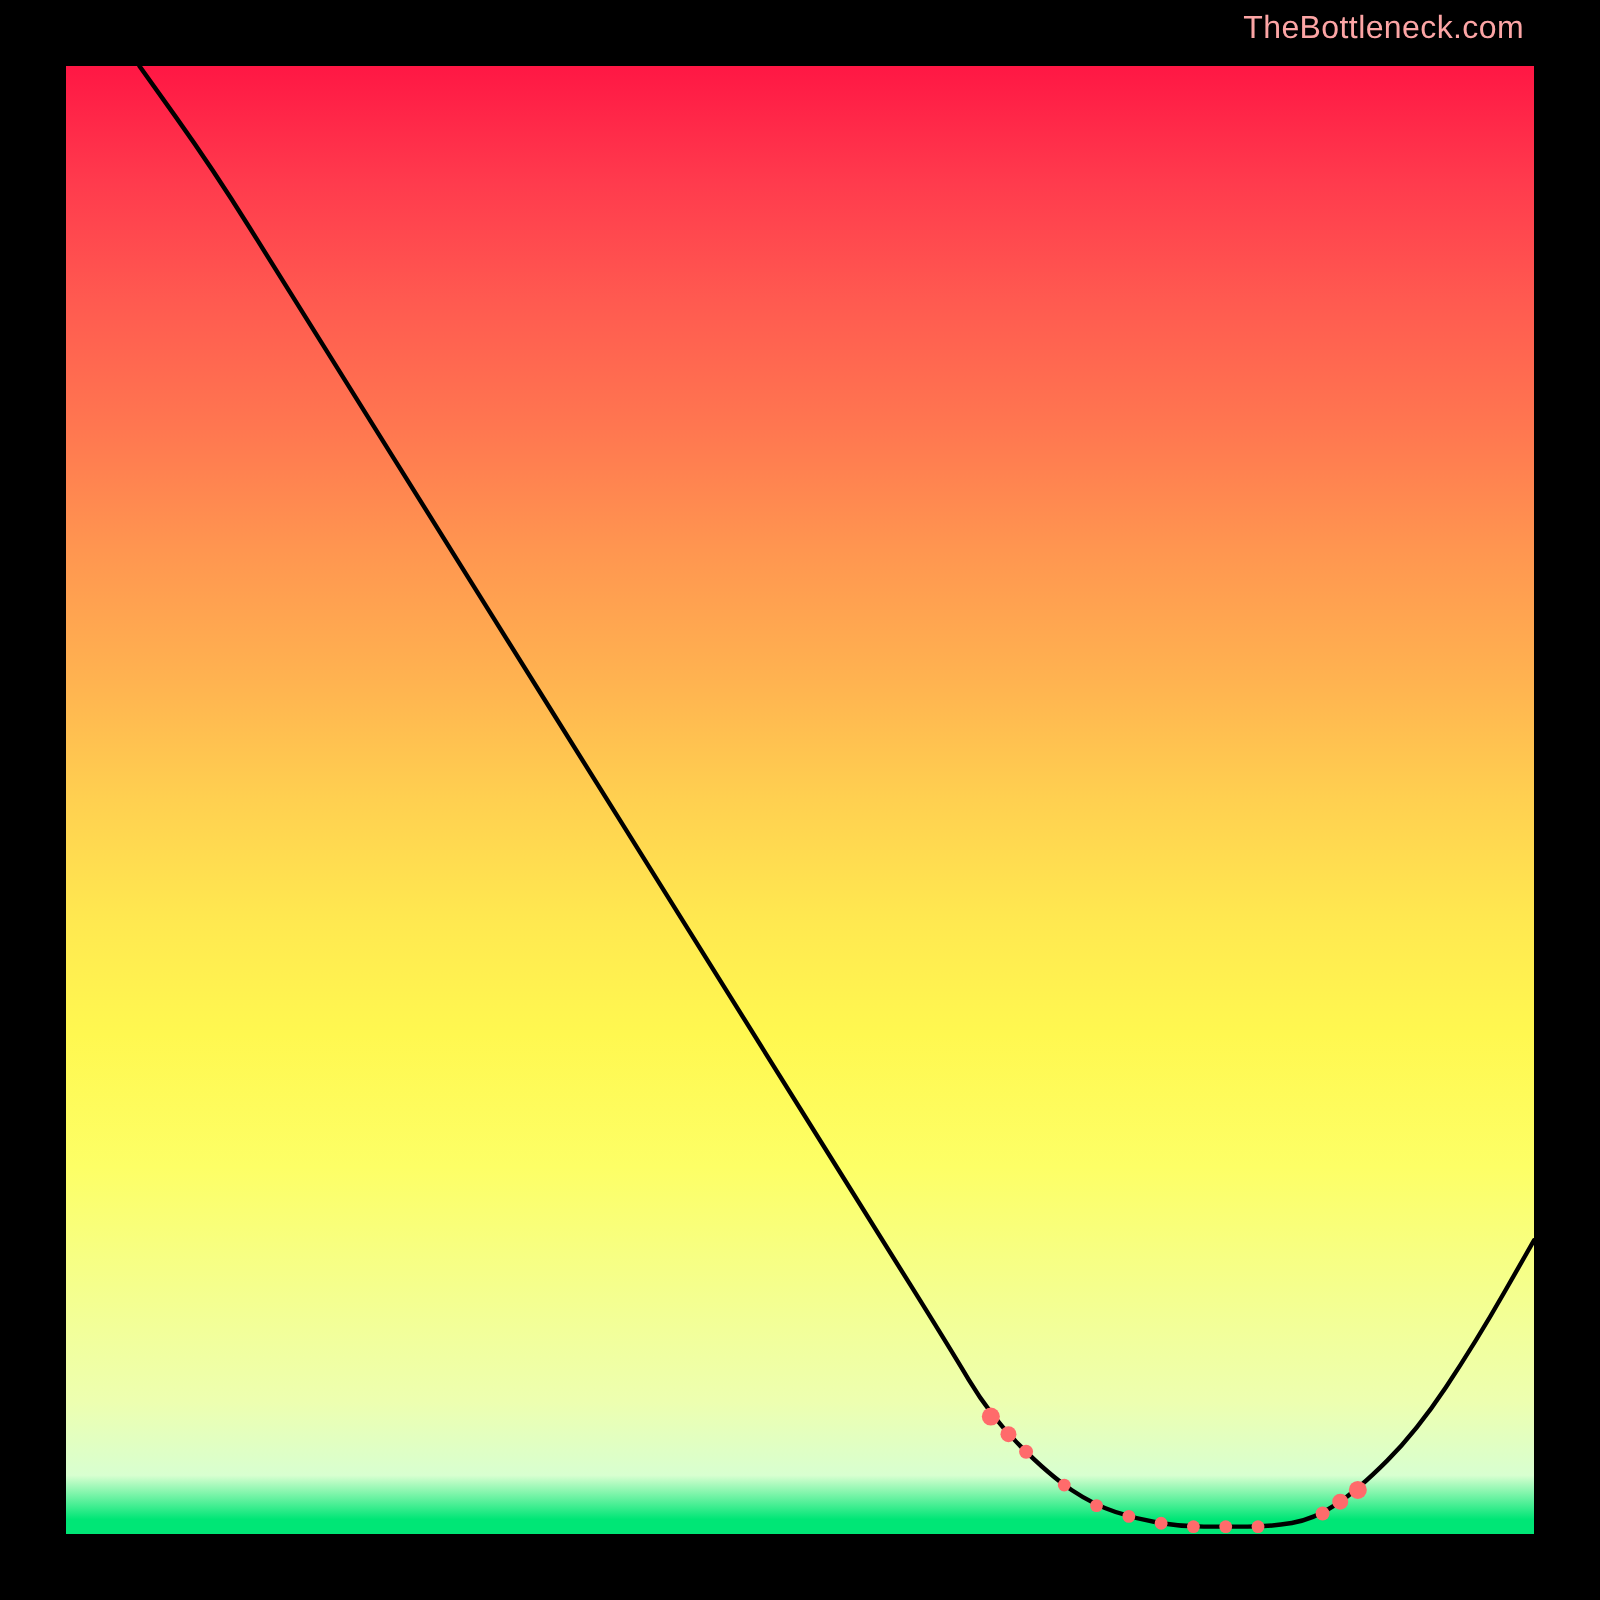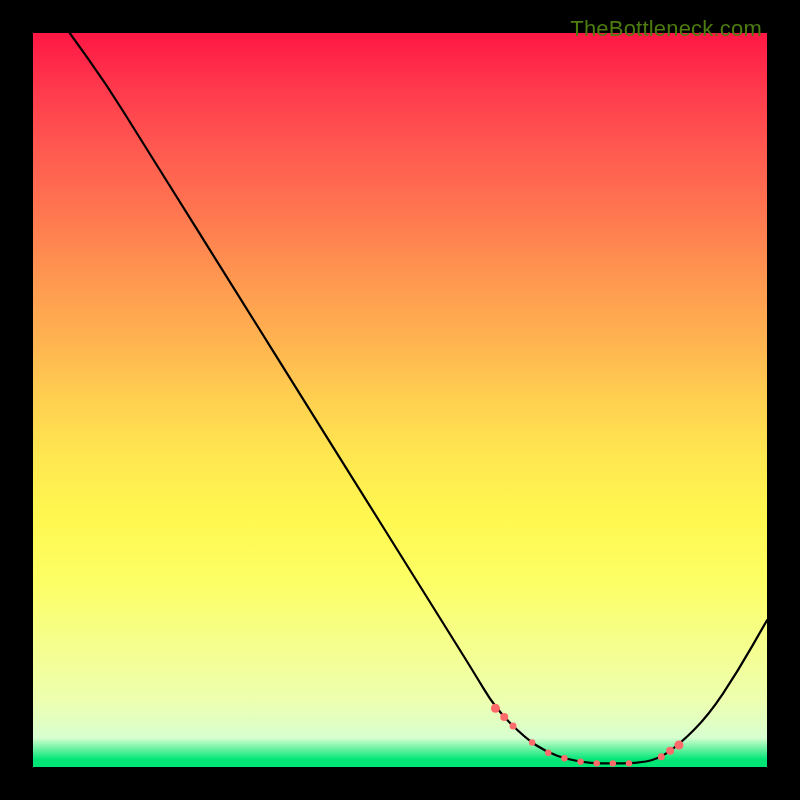--- a/index.html
+++ b/index.html
@@ -45,24 +45,24 @@
       #fdff66 75%,
       #f5ff8c 83%,
       #edffb0 91%,
       #d8ffd0 96%,
       #00e676 99%,
       #00e676 100%
     );
   }
   .watermark {
     position: absolute;
-    top: 16px;
+    top: 6px;
     right: 38px;
-    color: #4d7c0f;
-    font-size: 22px;
+    color: #fca5a5;
+    font-size: 16px;
     font-weight: 500;
     letter-spacing: 0.2px;
   }
   svg.curve {
     position: absolute;
     top: 0;
     left: 0;
     width: 100%;
     height: 100%;
   }

